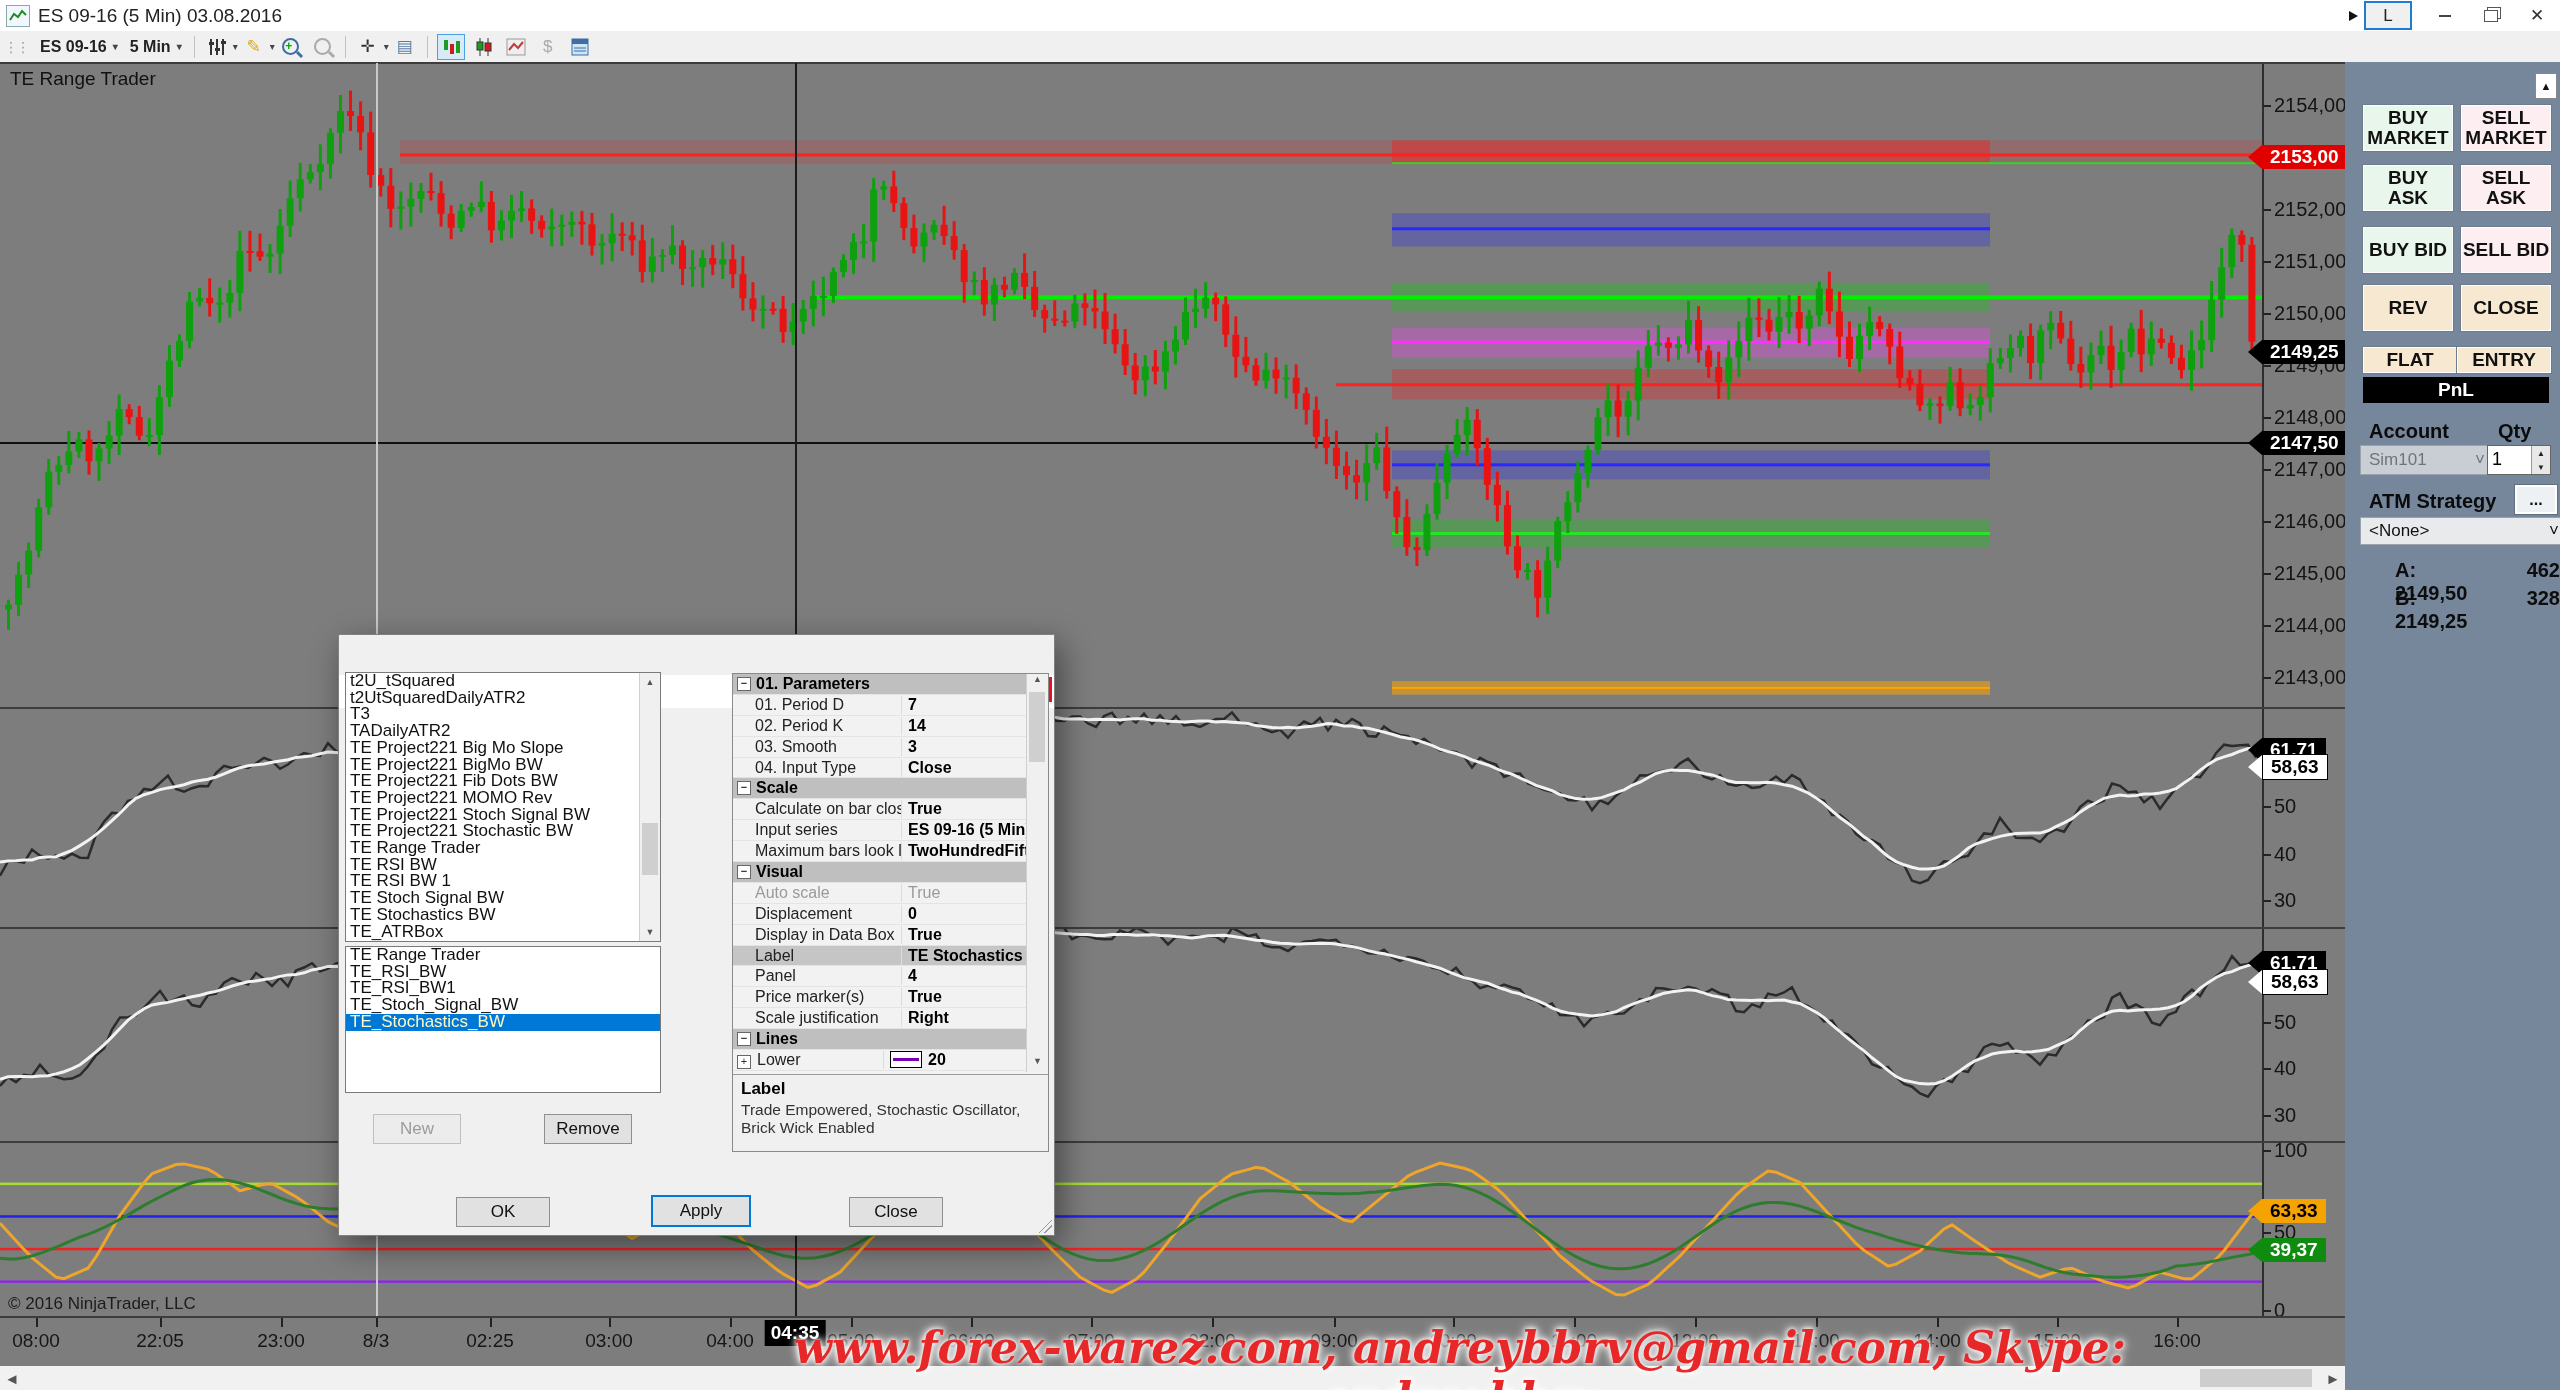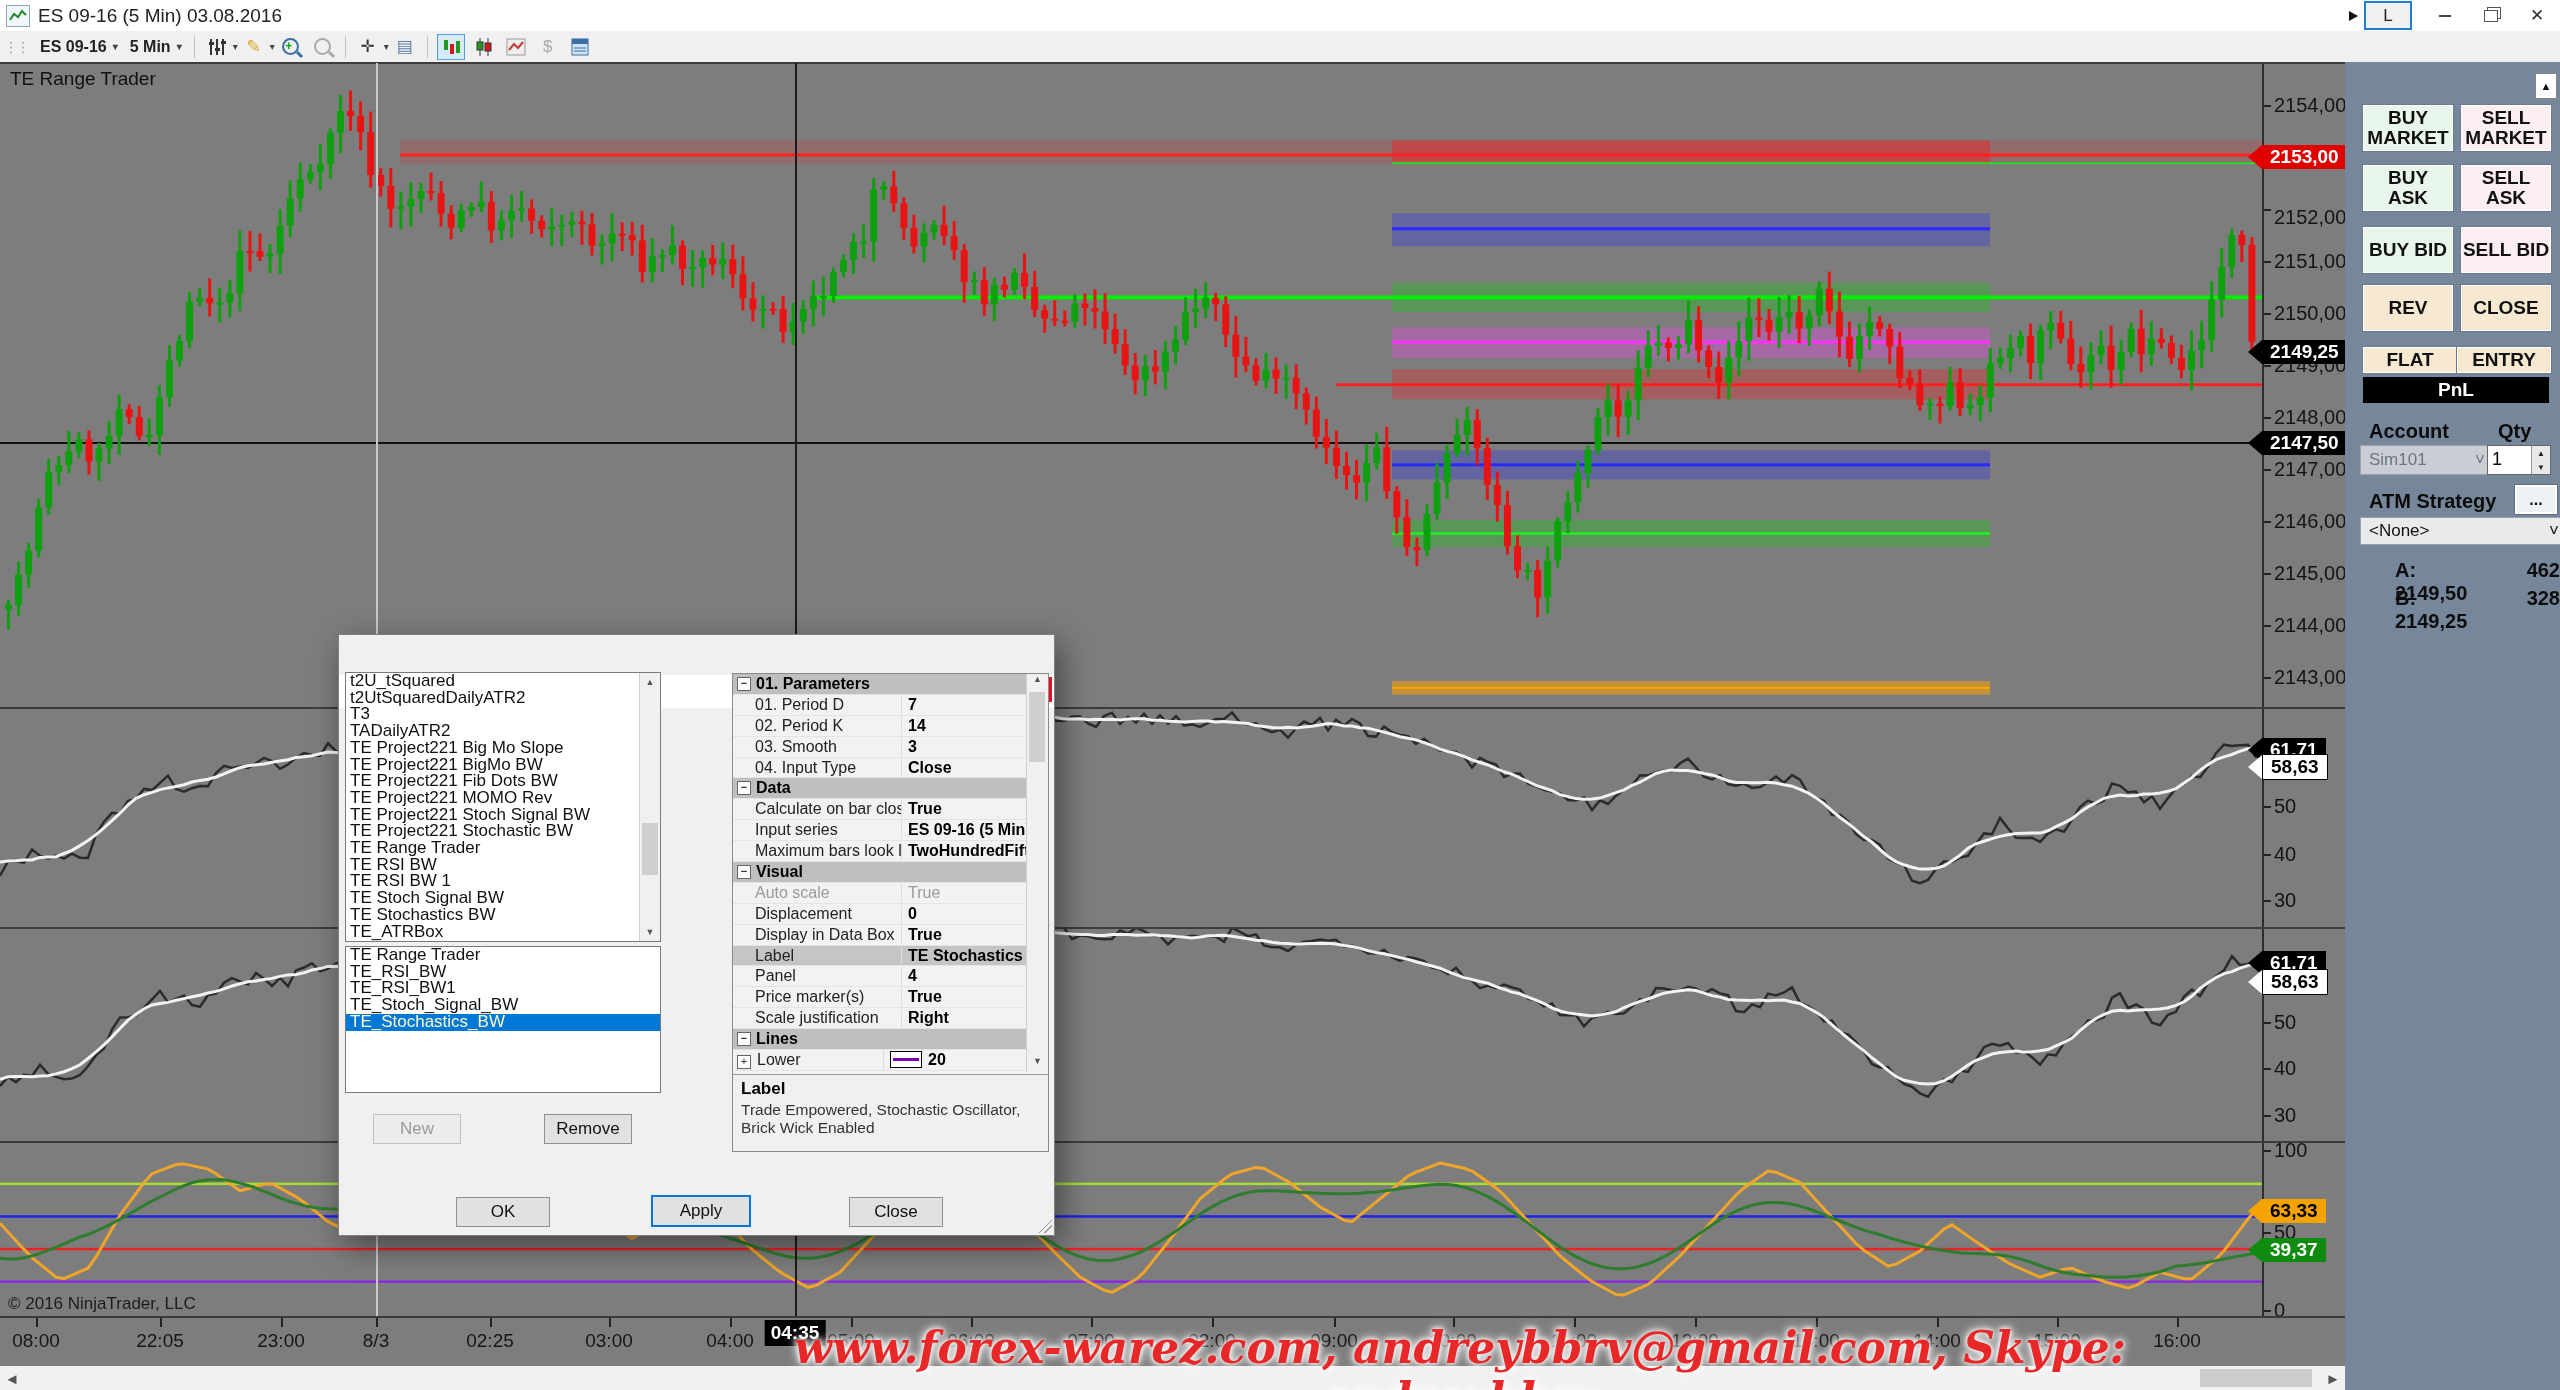--- a/index.html
+++ b/index.html
@@ -721,21 +721,21 @@
       <polyline points="0,116.2 8,117.1 16,116.9 24,115.8 32,113.9 40,111.3 48,108.4 56,105.3 64,101.9 72,98.4 80,95.0 88,92.4 96,89.2 104,85.5 112,81.5 120,77.2 128,72.7 136,68.1 144,63.4 152,59.0 160,55.0 168,51.0 176,47.1 184,43.6 192,40.8 200,38.9 208,37.8 216,37.4 224,37.8 232,39.1 240,41.1 248,43.5 256,46.2 264,49.3 272,52.5 280,55.8 288,58.8 296,61.4 304,63.6 312,65.2 320,66.2 328,66.7 336,67.0 344,67.1 352,67.1 360,66.9 368,66.3 376,65.5 384,64.7 392,63.8 400,62.7 408,61.1 416,59.0 424,56.5 432,53.6 440,50.5 448,47.1 456,43.7 464,40.7 472,38.1 480,36.0 488,34.4 496,33.4 504,33.2 512,33.7 520,34.8 528,36.5 536,38.8 544,41.5 552,44.3 560,46.8 568,48.8 576,50.9 584,53.0 592,54.9 600,56.7 608,58.4 616,60.3 624,62.5 632,64.9 640,67.3 648,69.9 656,72.8 664,75.6 672,78.5 680,81.2 688,83.9 696,86.4 704,88.8 712,90.9 720,93.1 728,95.6 736,98.2 744,100.9 752,103.6 760,106.4 768,109.1 776,111.6 784,113.7 792,115.2 800,116.1 808,116.3 816,115.7 824,114.3 832,112.2 840,109.4 848,106.0 856,102.1 864,97.7 872,92.9 880,87.7 888,82.5 896,77.3 904,72.4 912,67.9 920,64.1 928,60.8 936,58.3 944,56.6 952,55.8 960,55.8 968,56.6 976,58.2 984,60.6 992,63.7 1000,67.5 1008,71.8 1016,76.6 1024,81.9 1032,87.4 1040,92.9 1048,98.3 1056,103.3 1064,107.8 1072,111.6 1080,114.6 1088,116.9 1096,118.2 1104,118.6 1112,118.2 1120,116.8 1128,114.7 1136,111.8 1144,108.3 1152,104.1 1160,99.5 1168,94.3 1176,88.9 1184,83.3 1192,77.7 1200,72.2 1208,67.2 1216,62.6 1224,58.5 1232,55.1 1240,52.5 1248,50.6 1256,49.3 1264,48.8 1272,48.8 1280,49.1 1288,49.5 1296,50.0 1304,50.5 1312,50.9 1320,51.3 1328,51.5 1336,51.7 1344,51.8 1352,51.6 1360,51.2 1368,50.6 1376,49.9 1384,49.0 1392,47.9 1400,46.7 1408,45.5 1416,44.4 1424,43.4 1432,42.7 1440,42.2 1448,42.5 1456,43.5 1464,45.2 1472,47.7 1480,50.9 1488,54.7 1496,59.1 1504,64.0 1512,69.4 1520,75.1 1528,81.1 1536,87.3 1544,93.4 1552,99.3 1560,104.9 1568,110.0 1576,114.6 1584,118.5 1592,121.8 1600,124.3 1608,125.9 1616,126.7 1624,126.7 1632,125.9 1640,124.3 1648,121.8 1656,118.6 1664,114.7 1672,110.3 1680,105.3 1688,99.8 1696,94.2 1704,88.5 1712,83.0 1720,77.8 1728,73.2 1736,69.2 1744,65.9 1752,63.3 1760,61.6 1768,60.6 1776,60.4 1784,60.9 1792,62.2 1800,64.1 1808,66.6 1816,69.5 1824,72.6 1832,75.8 1840,79.0 1848,82.2 1856,85.3 1864,88.1 1872,90.4 1880,92.8 1888,95.4 1896,97.8 1904,100.0 1912,102.1 1920,104.0 1928,105.8 1936,107.3 1944,108.6 1952,109.7 1960,110.7 1968,111.3 1976,111.6 1984,111.9 1992,112.3 2000,113.1 2008,114.2 2016,115.9 2024,118.0 2032,120.6 2040,123.5 2048,126.3 2056,128.6 2064,130.5 2072,131.9 2080,132.8 2088,133.6 2096,134.3 2104,134.9 2112,135.3 2120,135.2 2128,134.7 2136,133.9 2144,132.9 2152,131.5 2160,129.7 2168,127.2 2176,124.1 2184,123.5 2192,122.6 2200,121.6 2208,120.2 2216,118.6 2224,117.0 2232,115.4 2240,113.9 2248,112.6 2256,110.8" fill="none" stroke="#2e7d2e" stroke-width="3"></polyline>
     </svg>
 
   <div id="borders"></div>
   <div id="axis-vline" class="abs"></div>
   <div id="axis-layer">
       <div class="abs axis-label" style="left: 2274px; top: 95px;">2154,00</div>
       <div class="abs tickmark" style="top: 105px;"></div>
       <div class="abs axis-label" style="left: 2274px; top: 147px;">2153,00</div>
       <div class="abs tickmark" style="top: 157px;"></div>
-      <div class="abs axis-label" style="left: 2274px; top: 207px; text-align: center;">2152,00</div>
+      <div class="abs axis-label" style="left: 2274px; top: 199px; text-align: center;">2152,00</div>
       <div class="abs tickmark" style="top: 209px;"></div>
       <div class="abs axis-label" style="left: 2274px; top: 251px;">2151,00</div>
       <div class="abs tickmark" style="top: 261px;"></div>
       <div class="abs axis-label" style="left: 2274px; top: 303px;">2150,00</div>
       <div class="abs tickmark" style="top: 313px;"></div>
       <div class="abs axis-label" style="left: 2274px; top: 355px;">2149,00</div>
       <div class="abs tickmark" style="top: 365px;"></div>
       <div class="abs axis-label" style="left: 2274px; top: 407px;">2148,00</div>
       <div class="abs tickmark" style="top: 417px;"></div>
       <div class="abs axis-label" style="left: 2274px; top: 459px;">2147,00</div>
@@ -987,21 +987,21 @@
           </div>
           <div class="prow">
             <div class="lab">04. Input Type</div>
             <div class="val">
               <span>Close</span>
             </div>
           </div>
           <div class="prow sec">
             <div class="lab">
               <div class="expander">−</div>
-              <span>Data</span>
+              <span>Scale</span>
             </div>
           </div>
           <div class="prow">
             <div class="lab">Calculate on bar clos</div>
             <div class="val">
               <span>True</span>
             </div>
           </div>
           <div class="prow">
             <div class="lab">Input series</div>

